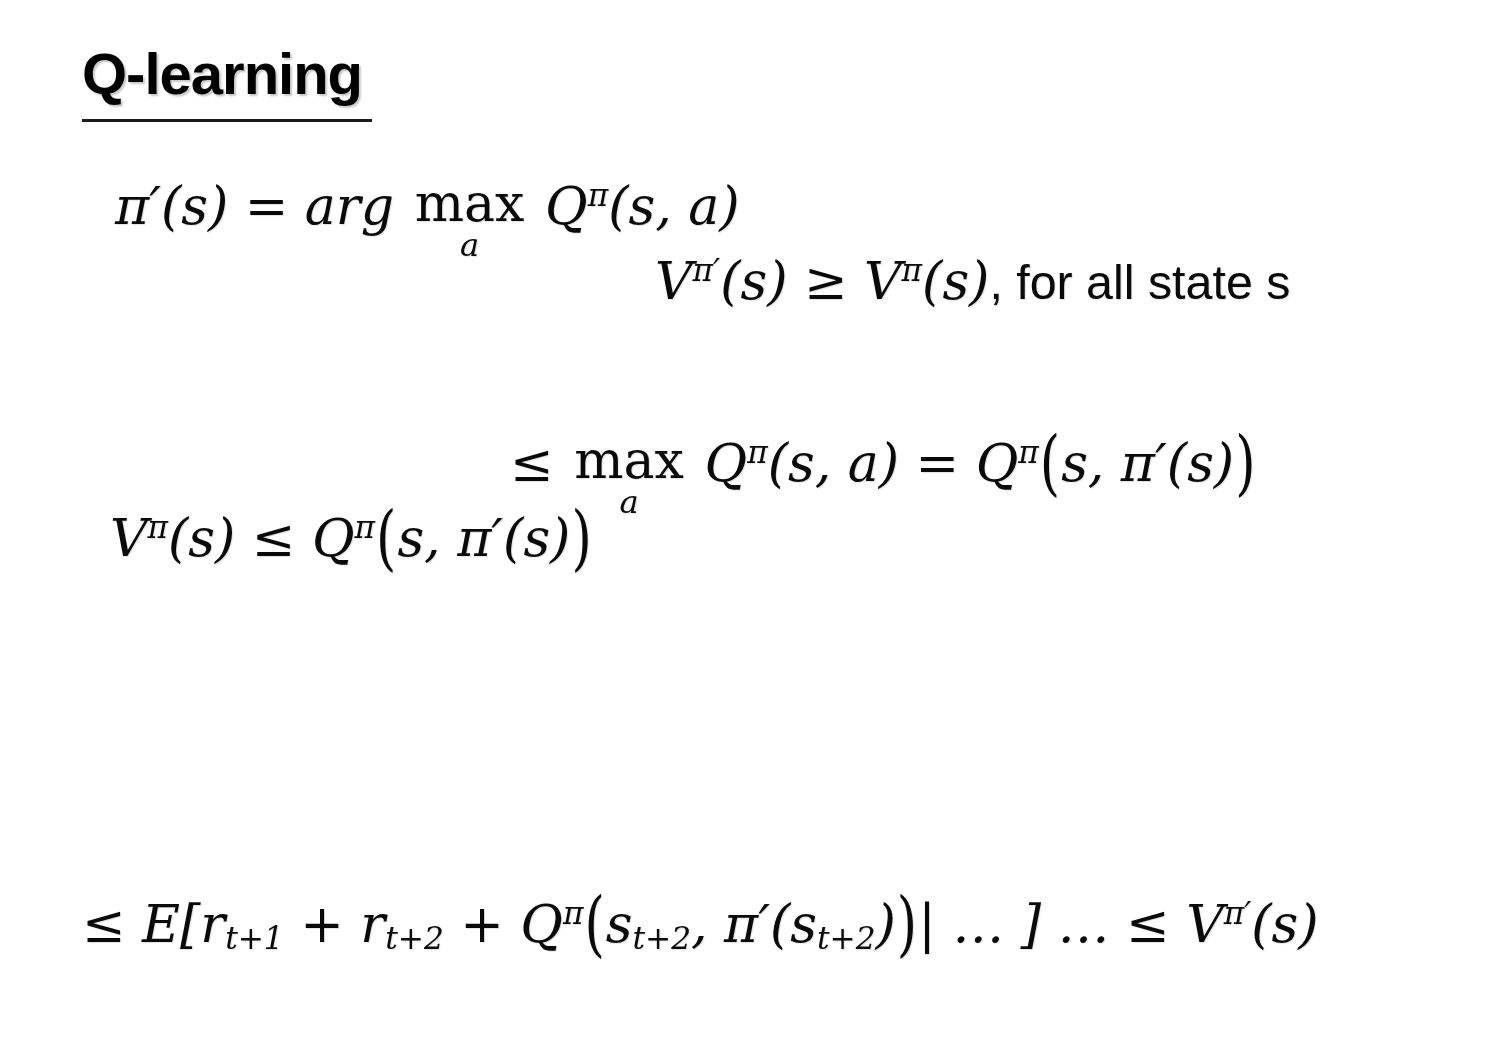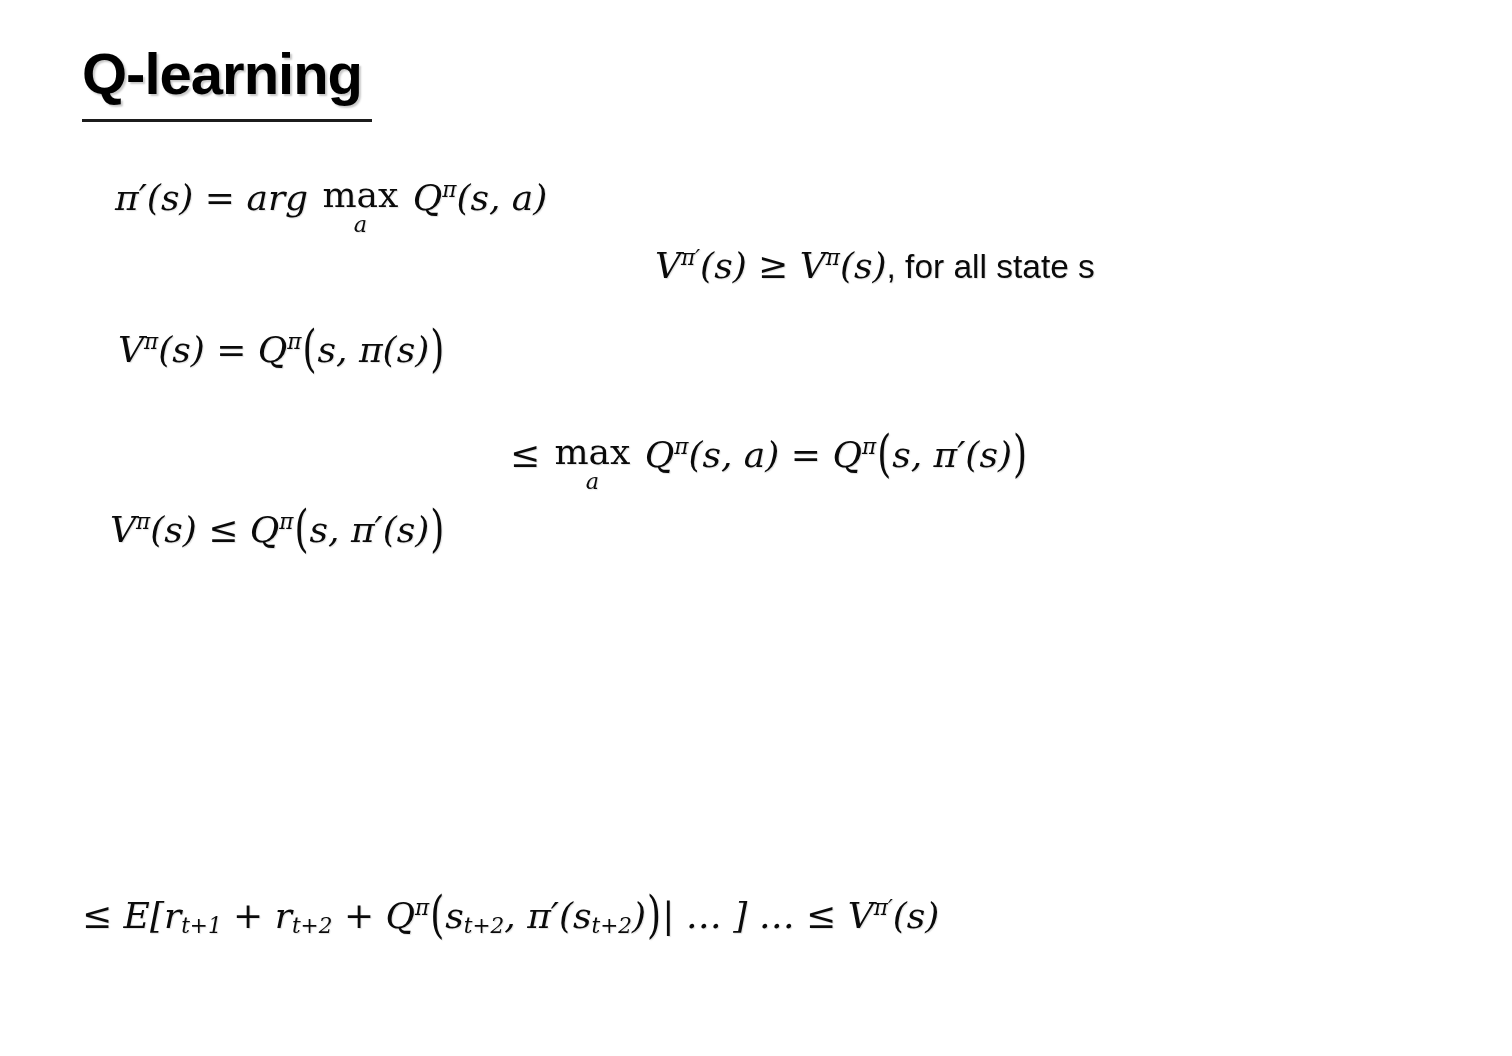--- a/index.html
+++ b/index.html
@@ -30,21 +30,21 @@
     color: #000000;
     padding: 0 10px 12px 0;
     border-bottom: 3px solid #1c1c1c;
     text-shadow: 2px 2px 2px rgba(0,0,0,0.22);
   }
   .mline {
     position: absolute;
     white-space: nowrap;
     font-family: "DejaVu Serif", serif;
     font-style: italic;
-    font-size: 36px;
+    font-size: 52px;
     line-height: 1.1;
     color: #0a0a0a;
     text-shadow: 1px 1px 1px rgba(0,0,0,0.12);
   }
   .mline sup {
     font-size: 60%;
     line-height: 0;
     vertical-align: 0.58em;
   }
   .mline sub {
@@ -80,36 +80,35 @@
     padding: 0 1px;
   }
   
   .sf {
     font-family: "Liberation Sans", sans-serif;
     font-style: normal;
     font-size: 0.93em;
   }
   
   .l1 { left: 115px; top: 173px; }
-  .l2 { left: 655px; top: 246px; }
+  .l2 { left: 655px; top: 253px; }
   .l3 { left: 118px; top: 330px; }
   .l4 { left: 510px; top: 430px; }
   .l5 { left: 110px; top: 510px; text-align: right; }
   .l6 { left: 100px; top: 608px; }
   .l7 { left: 95px;  top: 700px; }
   .l8 { left: 100px; top: 801px; }
   .l9 { left: 82px;  top: 896px; }
 </style>
 </head>
 <body>
 
 <div class="slide">
 
   <div class="title">Q-learning</div>
 
   <div class="mline l1">π′(s) = arg <span class="munder"><span class="mop">max</span><span class="mub">a</span></span> Q<sup>π</sup>(s, a)</div>
   <div class="mline l2">V<sup>π′</sup>(s) ≥ V<sup>π</sup>(s)<span class="sf">, for all state s</span></div>
-  <div class="mline l3">V<sup>π</sup>(s) = Q<sup>π</sup><span class="bigp">(</span>s, π(s)<span class="bigp">)</span></div>
   <div class="mline l4">≤ <span class="munder"><span class="mop">max</span><span class="mub">a</span></span> Q<sup>π</sup>(s, a)  =  Q<sup>π</sup><span class="bigp">(</span>s, π′(s)<span class="bigp">)</span></div>
   <div class="mline l5">V<sup>π</sup>(s) ≤ Q<sup>π</sup><span class="bigp">(</span>s, π′(s)<span class="bigp">)</span></div>
   <div class="mline l9">≤ E[r<sub>t+1</sub> + r<sub>t+2</sub> + Q<sup>π</sup><span class="bigp">(</span>s<sub>t+2</sub>, π′(s<sub>t+2</sub>)<span class="bigp">)</span>| … ] …  ≤ V<sup>π′</sup>(s)</div>
 
 </div>
 
 </body></html>

